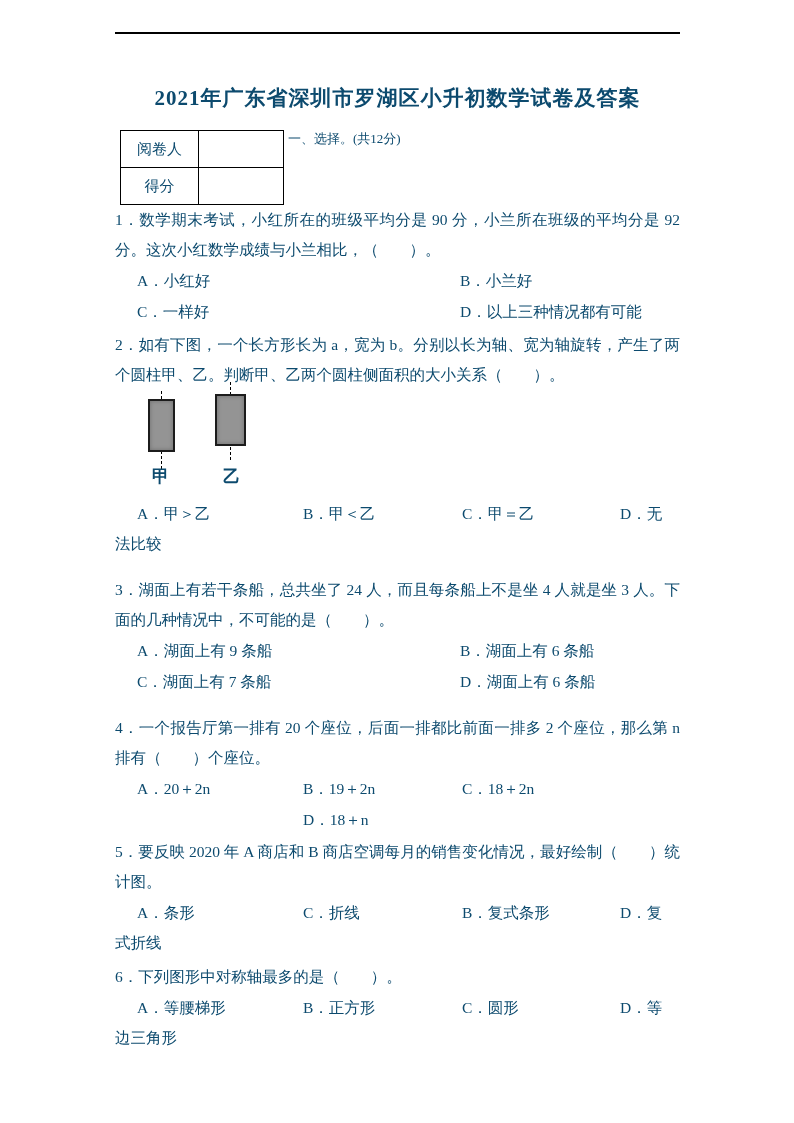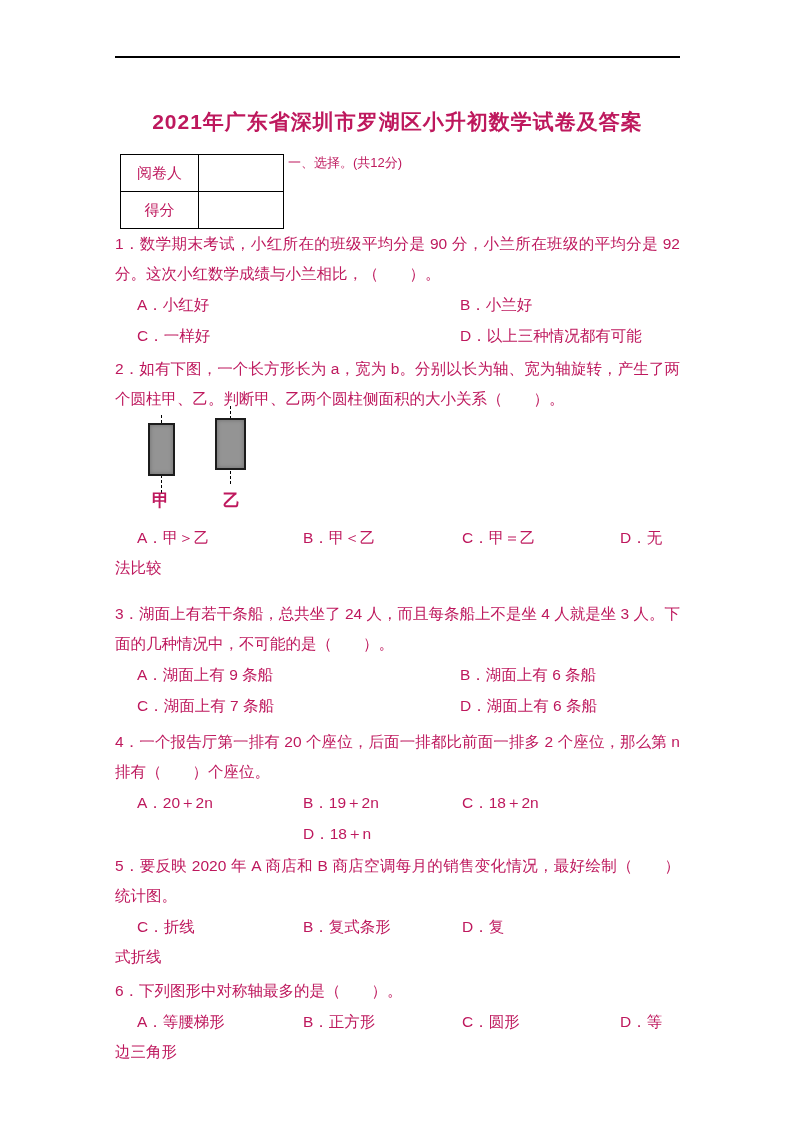--- a/index.html
+++ b/index.html
@@ -2,23 +2,23 @@
 <html><head>
 <meta charset="utf-8">
 <style>
   * { margin:0; padding:0; box-sizing:border-box; }
   html,body { background:#ffffff; }
   .page {
     position:relative;
     width:794px; height:1123px;
     margin:0 auto;
     background:#ffffff;
-    color:#be185d;
-    font-family:Liberation Sans, sans-serif;
-    padding:56px 114px 0 115px;
+    color:#0c4a6e;
+    font-family:Liberation Serif, serif;
+    padding:32px 114px 0 115px;
     overflow:hidden;
   }
   .top-rule { border-top:2px solid #000; height:0; }
   .title {
     margin-top:50px;
     text-align:center;
     font-size:21px;
     font-weight:bold;
     letter-spacing:1px;
     line-height:28px;
@@ -41,21 +41,21 @@
     padding-left:22px;
     line-height:31px;
     font-size:15.5px;
   }
   .opt-row.cols-2 { grid-template-columns:323px 1fr; }
   .opt-row.cols-4 { grid-template-columns:166px 159px 158px 1fr; }
   .opt-cell { white-space:nowrap; }
 
   .q2 { margin-top:3px; }
   .q3 { margin-top:16px; }
-  .q4 { margin-top:6px; }
+  .q4 { margin-top:16px; }
   .q5 { margin-top:2px; }
   .q6 { margin-top:4px; }
 
   
   .figure {
     position:relative;
     height:108px;
     overflow:visible;
   }
   .fig-rect {
@@ -162,20 +162,21 @@
       <span class="opt-cell"></span>
       <span class="opt-cell">D．18＋n</span>
       <span class="opt-cell"></span>
       <span class="opt-cell"></span>
     </div>
   </div>
 
   <div class="question q5">
     <p class="q-text">5．要反映 2020 年 A 商店和 B 商店空调每月的销售变化情况，最好绘制（　　）统计图。</p>
     <div class="opt-row cols-4">
+      <span class="opt-cell">A．条形</span>
       <span class="opt-cell">C．折线</span>
       <span class="opt-cell">B．复式条形</span>
       <span class="opt-cell">D．复</span>
     </div>
     <p class="q-text">式折线</p>
   </div>
 
   <div class="question q6">
     <p class="q-text">6．下列图形中对称轴最多的是（　　）。</p>
     <div class="opt-row cols-4">

